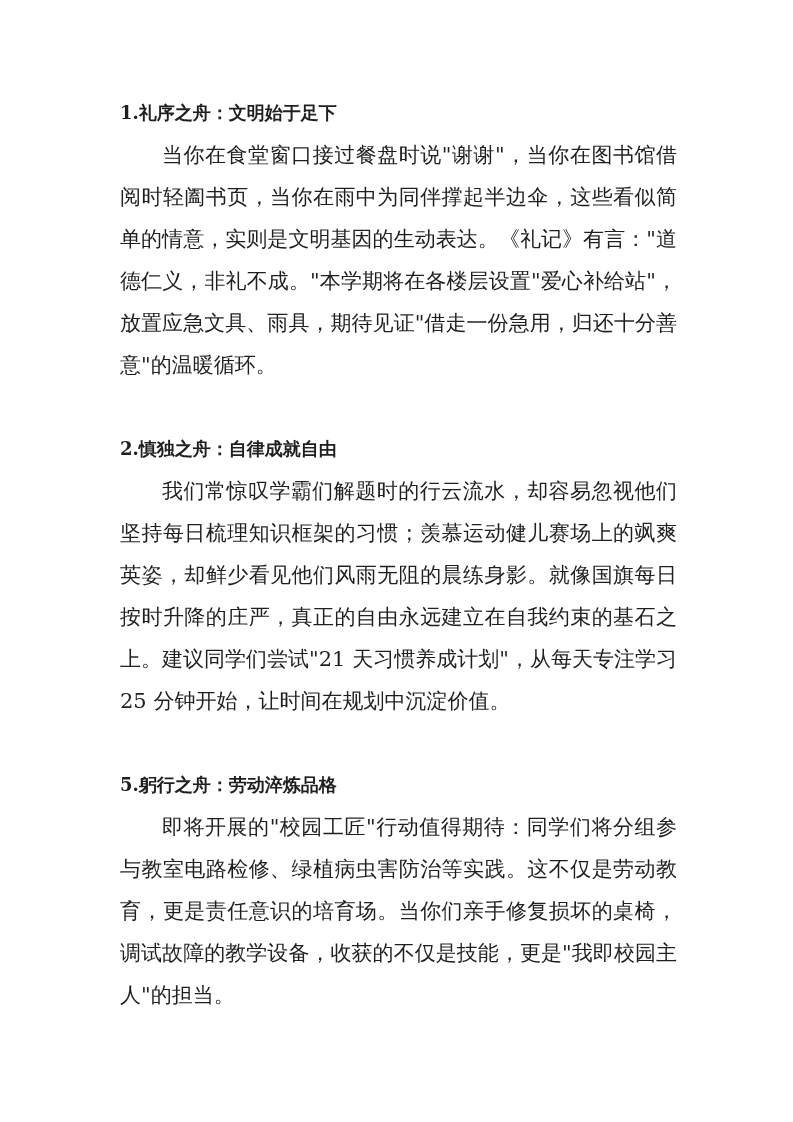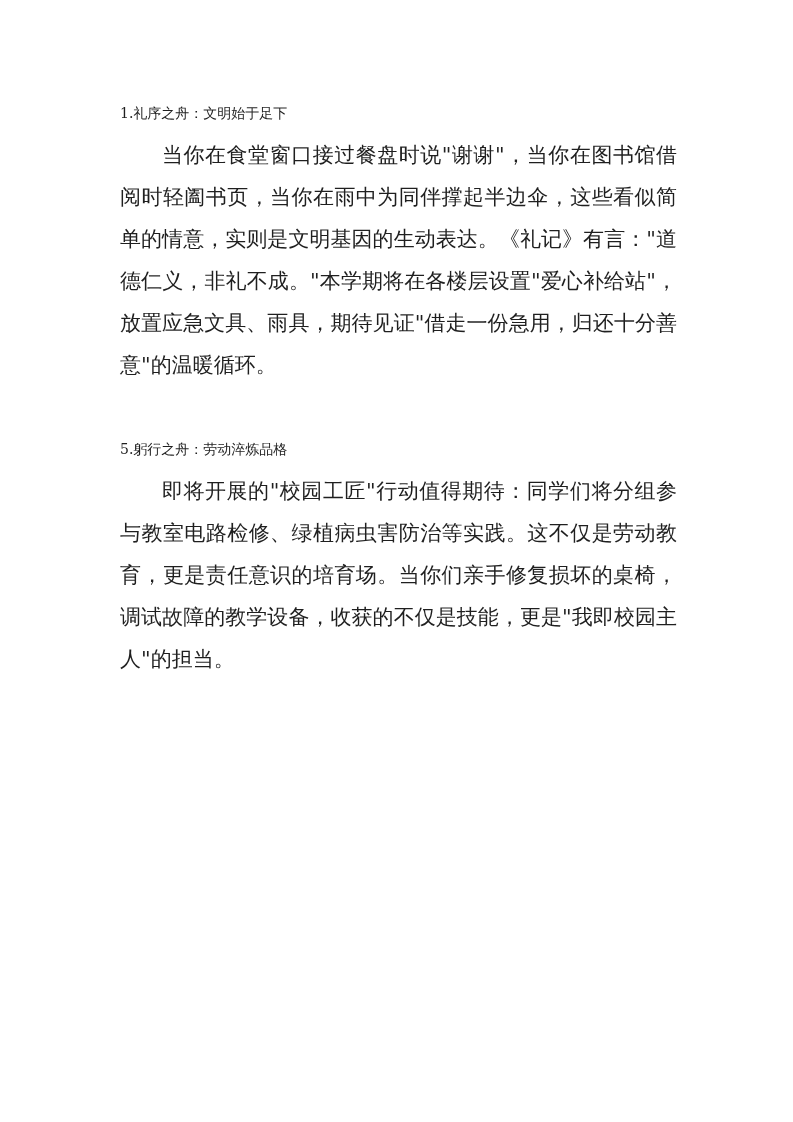--- a/index.html
+++ b/index.html
@@ -18,22 +18,22 @@
     box-sizing: border-box;
     width: 793px;
     height: 1122px;
     padding: 92px 116px 40px 120px;
     background: #ffffff;
   }
   .doc-section { margin: 0; }
   .doc-section + .doc-section { margin-top: 42px; }
   .doc-heading {
     margin: 0;
-    font-size: 14px;
-    font-weight: 400;
+    font-size: 18px;
+    font-weight: 700;
     line-height: 42px;
     white-space: nowrap;
   }
   .doc-paragraph {
     margin: 0;
     font-size: 21px;
     line-height: 42px;
     text-align: justify;
     text-align-last: left;
     text-indent: 2em;
@@ -43,19 +43,23 @@
 </head>
 <body>
 
 <main class="page">
 
   <section class="doc-section">
     <h2 class="doc-heading">1.礼序之舟：文明始于足下</h2>
     <p class="doc-paragraph">当你在食堂窗口接过餐盘时说"谢谢"，当你在图书馆借阅时轻阖书页，当你在雨中为同伴撑起半边伞，这些看似简单的情意，实则是文明基因的生动表达。《礼记》有言："道德仁义，非礼不成。"本学期将在各楼层设置"爱心补给站"，放置应急文具、雨具，期待见证"借走一份急用，归还十分善意"的温暖循环。</p>
   </section>
 
+  <section class="doc-section">
+    <h2 class="doc-heading">2.慎独之舟：自律成就自由</h2>
+    <p class="doc-paragraph">我们常惊叹学霸们解题时的行云流水，却容易忽视他们坚持每日梳理知识框架的习惯；羡慕运动健儿赛场上的飒爽英姿，却鲜少看见他们风雨无阻的晨练身影。就像国旗每日按时升降的庄严，真正的自由永远建立在自我约束的基石之上。建议同学们尝试"21 天习惯养成计划"，从每天专注学习 25 分钟开始，让时间在规划中沉淀价值。</p>
+  </section>
 
   <section class="doc-section">
     <h2 class="doc-heading">5.躬行之舟：劳动淬炼品格</h2>
     <p class="doc-paragraph">即将开展的"校园工匠"行动值得期待：同学们将分组参与教室电路检修、绿植病虫害防治等实践。这不仅是劳动教育，更是责任意识的培育场。当你们亲手修复损坏的桌椅，调试故障的教学设备，收获的不仅是技能，更是"我即校园主人"的担当。</p>
   </section>
 
 </main>
 
 </body></html>

